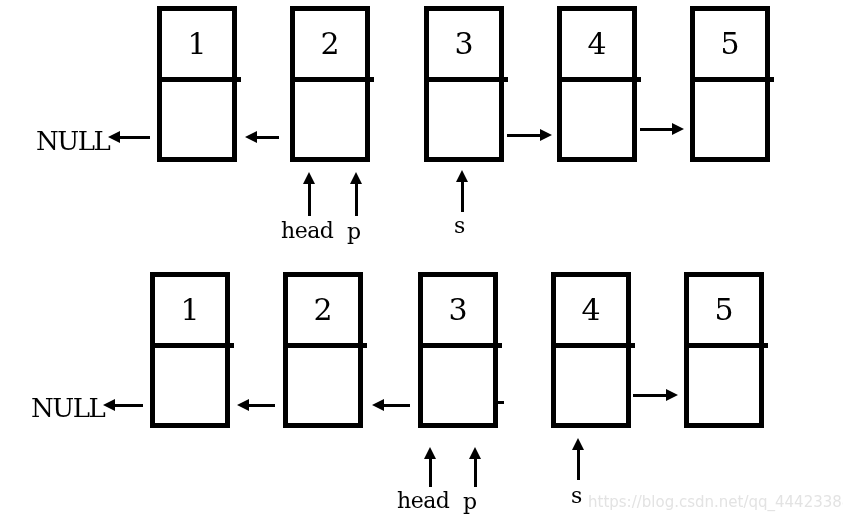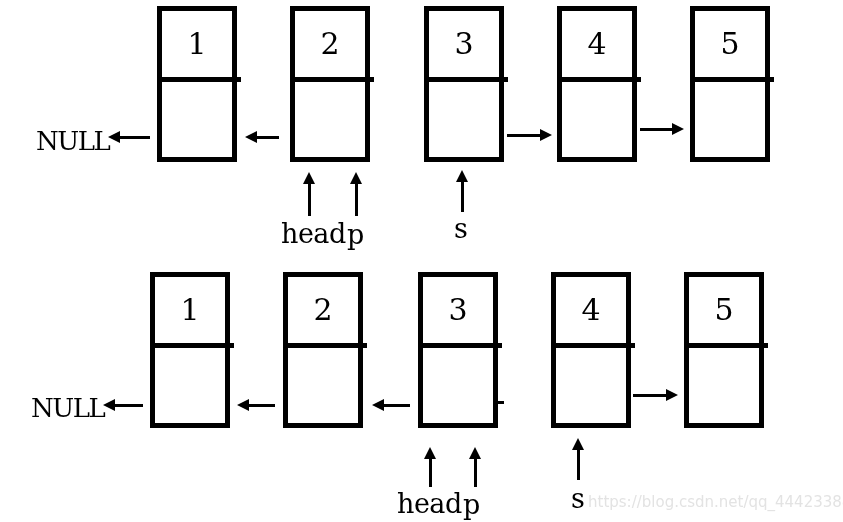--- a/index.html
+++ b/index.html
@@ -80,21 +80,21 @@
     top: -11px;
     left: -5px;
     width: 0; height: 0;
     border-left: 6px solid transparent;
     border-right: 6px solid transparent;
     border-bottom: 12px solid #000000;
   }
   
   .lbl {
     position: absolute;
-    font-size: 27px;
+    font-size: 22px;
     line-height: 1.1;
     white-space: nowrap;
     letter-spacing: -0.5px;
   }
   .null-lbl {
     font-size: 26px;
     letter-spacing: -1.5px;
   }
   .stray {
     position: absolute;

